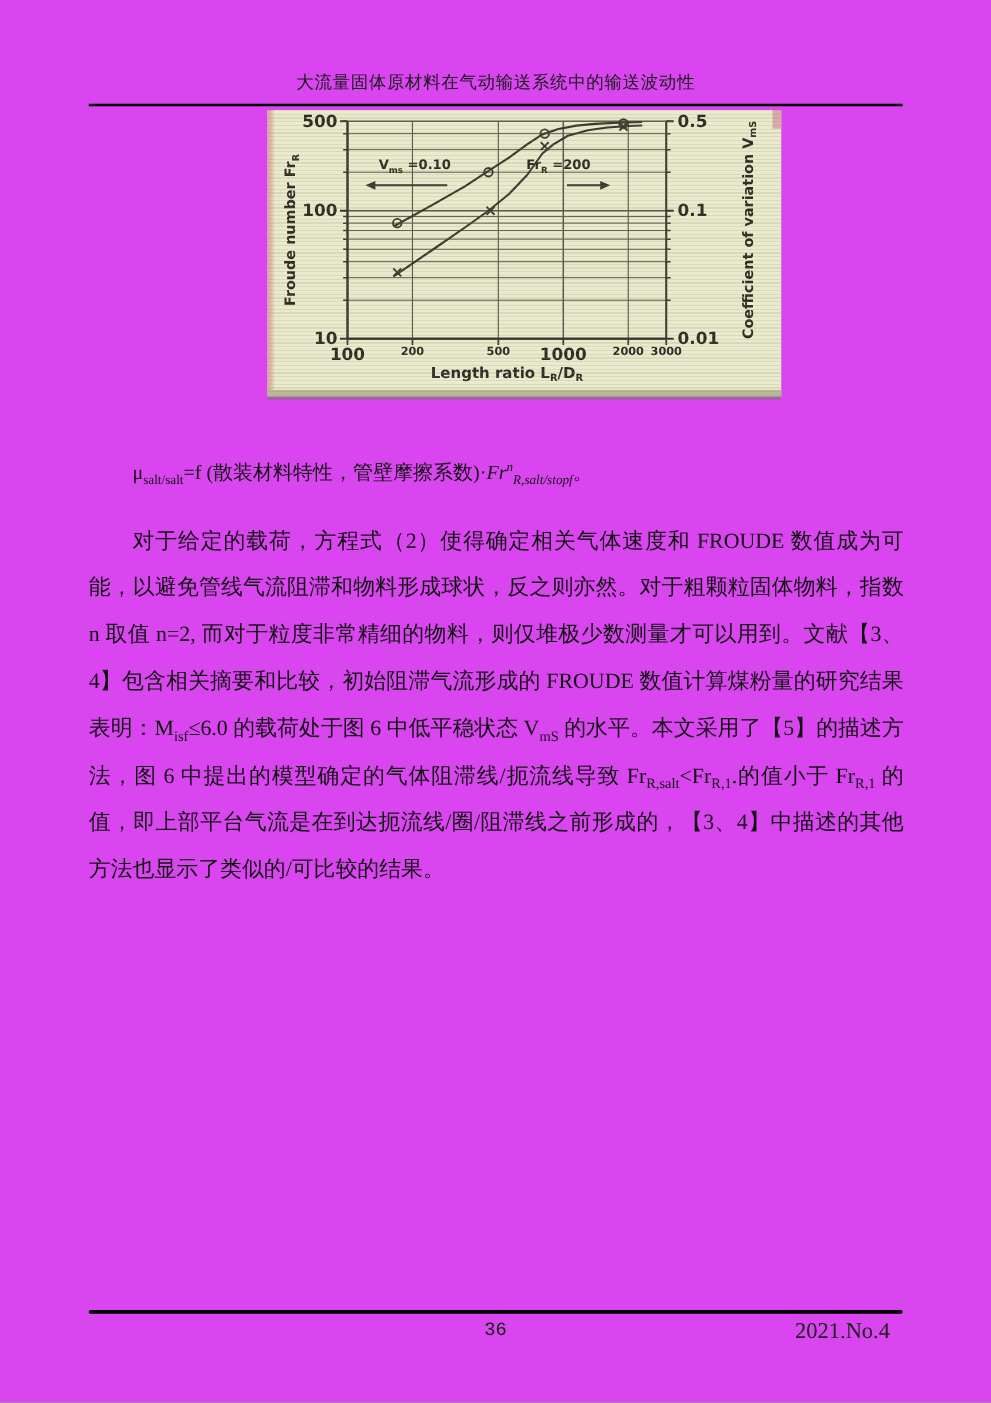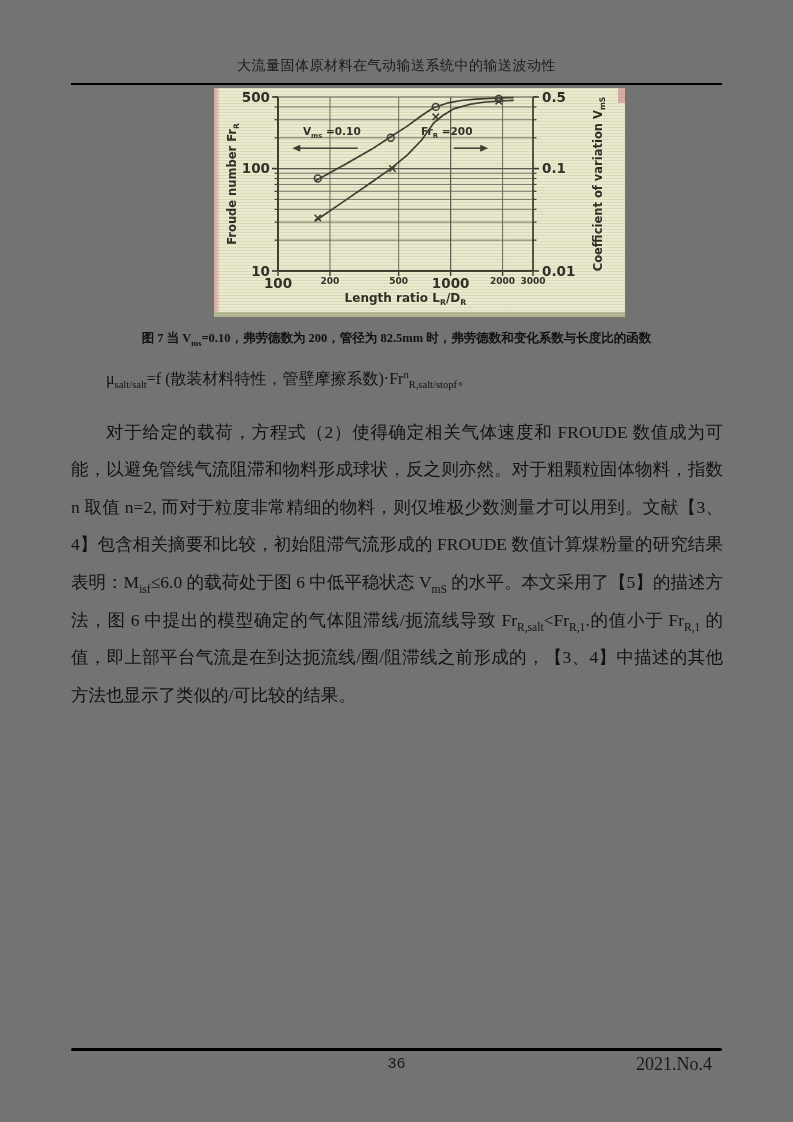--- a/index.html
+++ b/index.html
@@ -1,37 +1,37 @@
 <!DOCTYPE html>
 <html><head>
 <meta charset="utf-8">
 <style>
   html,body{margin:0;padding:0;background:#9a9a9a;}
-  .page{position:relative;width:793px;height:1122px;background:#737373;margin:0 auto;
+  .page{position:relative;width:793px;height:1122px;background:#d946ef;margin:0 auto;
         font-family:"Liberation Serif","DejaVu Serif",serif;color:#141414;overflow:hidden;}
   .header-title{position:absolute;top:57px;left:0;right:0;text-align:center;
         font-size:14px;letter-spacing:0.5px;color:#1a1a1a;}
   .header-rule{position:absolute;top:83px;left:71px;width:651px;height:2px;background:#000;}
   .figure{position:absolute;left:214px;top:88px;width:411px;height:229px;
         background:#e9e9cd;box-shadow:0 3px 0 rgba(120,120,110,0.55);}
   .figure .scanlines{position:absolute;left:0;top:0;right:0;bottom:0;z-index:3;pointer-events:none;
         background:repeating-linear-gradient(to bottom,rgba(150,148,105,0.18) 0px,rgba(150,148,105,0.18) 1px,rgba(255,255,255,0.05) 1px,rgba(255,255,255,0.0) 3px);}
   .fig-edge-left{position:absolute;left:0;top:0;bottom:0;width:6px;z-index:2;
         background:linear-gradient(to right,#d9a4a0,#e2bcae 55%,rgba(226,188,174,0));}
   .fig-edge-bottom{position:absolute;left:0;right:0;bottom:0;height:5px;z-index:2;background:#b5b693;}
   .fig-edge-tr{position:absolute;right:0;top:0;width:7px;height:15px;z-index:2;background:#d9a8a4;}
   .figure svg{position:absolute;left:0;top:0;z-index:1;}
   .caption{position:absolute;top:330px;left:60px;width:673px;text-align:center;
         font-size:12.5px;font-weight:bold;color:#111;}
   .body-text{position:absolute;top:360px;left:71px;width:652px;
         font-size:17.5px;line-height:37.6px;text-align:justify;color:#121212;}
   .body-text p{margin:0;text-indent:35px;}
   .body-text p.formula{margin:0 0 16px 0;font-size:16px;}
   sub,sup{font-size:66%;line-height:0;}
-  .it{}
+  .it{font-style:italic;}
   .footer-rule{position:absolute;top:1048px;left:71px;width:651px;height:3px;background:#000;border-radius:2px;}
   .page-number{position:absolute;top:1056px;left:0;right:0;text-align:center;
         font-size:15px;font-family:Liberation Mono, monospace;color:#1a1a1a;}
   .issue{position:absolute;top:1054px;right:81px;font-size:18px;color:#1a1a1a;}
 </style>
 </head>
 <body>
 
 <div class="page">
 
@@ -134,21 +134,20 @@
         <text x="232.78744283994044" y="47.1633229470724" font-size="10.5" text-anchor="middle" fill="#26261f" font-weight="bold" font-family="&quot;DejaVu Sans&quot;,&quot;Liberation Sans&quot;,sans-serif"><tspan dy="0">Fr</tspan><tspan dy="3" font-size="6.9">R</tspan><tspan dy="-3"> =200</tspan></text>
         <line x1="239.57360351598814" y1="60.23954360713968" x2="270.17800995184166" y2="60.23954360713968" stroke="#35352b" stroke-width="1.6"></line>
         <polygon points="274.17800995184166,60.23954360713968 266.17800995184166,56.73954360713968 266.17800995184166,63.73954360713968" fill="#35352b"></polygon>
       </svg>
     <div class="fig-edge-left"></div>
     <div class="fig-edge-tr"></div>
     <div class="fig-edge-bottom"></div>
     <div class="scanlines"></div>
   </div>
 
-  <div class="caption">图 7 当 V<sub>ms</sub>=0.10，弗劳德数为 200，管径为 82.5mm 时，弗劳德数和变化系数与长度比的函数</div>
 
   <div class="body-text">
     <p class="formula"><span>μ<sub>salt/salt</sub>=f (散装材料特性，管壁摩擦系数)·</span><span class="it">Fr<sup>n</sup><sub>R,salt/stopf</sub></span><span>。</span></p>
     <p>对于给定的载荷，方程式（2）使得确定相关气体速度和 FROUDE 数值成为可能，以避免管线气流阻滞和物料形成球状，反之则亦然。对于粗颗粒固体物料，指数 n 取值 n=2, 而对于粒度非常精细的物料，则仅堆极少数测量才可以用到。文献【3、4】包含相关摘要和比较，初始阻滞气流形成的 FROUDE 数值计算煤粉量的研究结果表明：M<sub>isf</sub>≤6.0 的载荷处于图 6 中低平稳状态 V<sub>mS</sub> 的水平。本文采用了【5】的描述方法，图 6 中提出的模型确定的气体阻滞线/扼流线导致 Fr<sub>R,salt</sub>&lt;Fr<sub>R,1</sub>.的值小于 Fr<sub>R,1</sub> 的值，即上部平台气流是在到达扼流线/圈/阻滞线之前形成的，【3、4】中描述的其他方法也显示了类似的/可比较的结果。</p>
   </div>
 
   <div class="footer-rule"></div>
   <div class="page-number">36</div>
   <div class="issue">2021.No.4</div>
 

